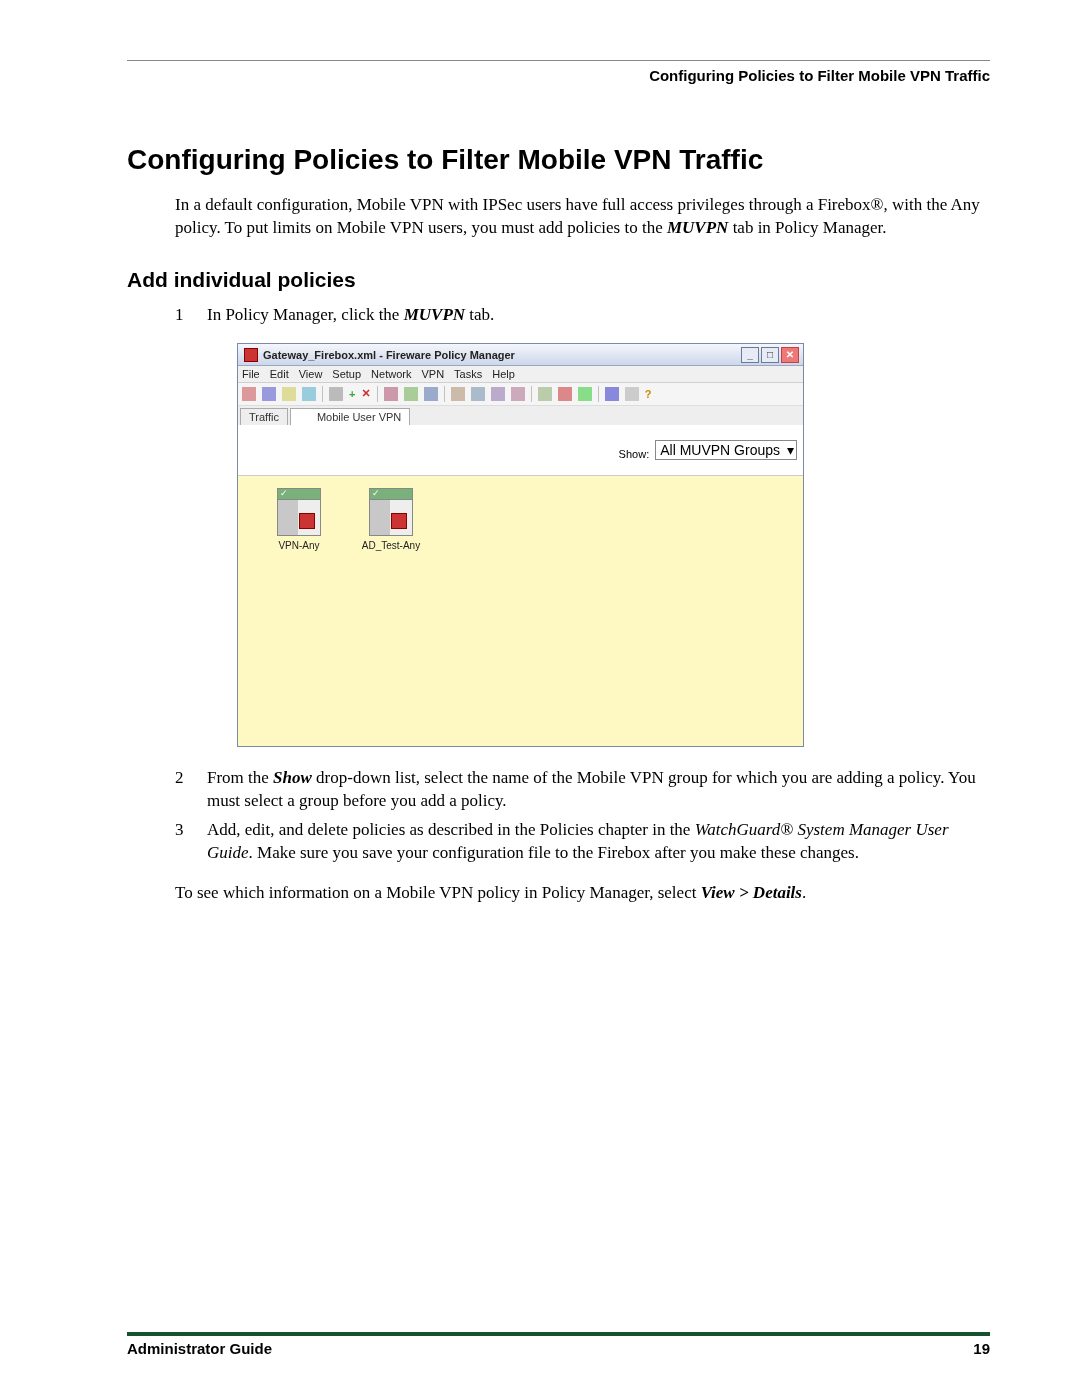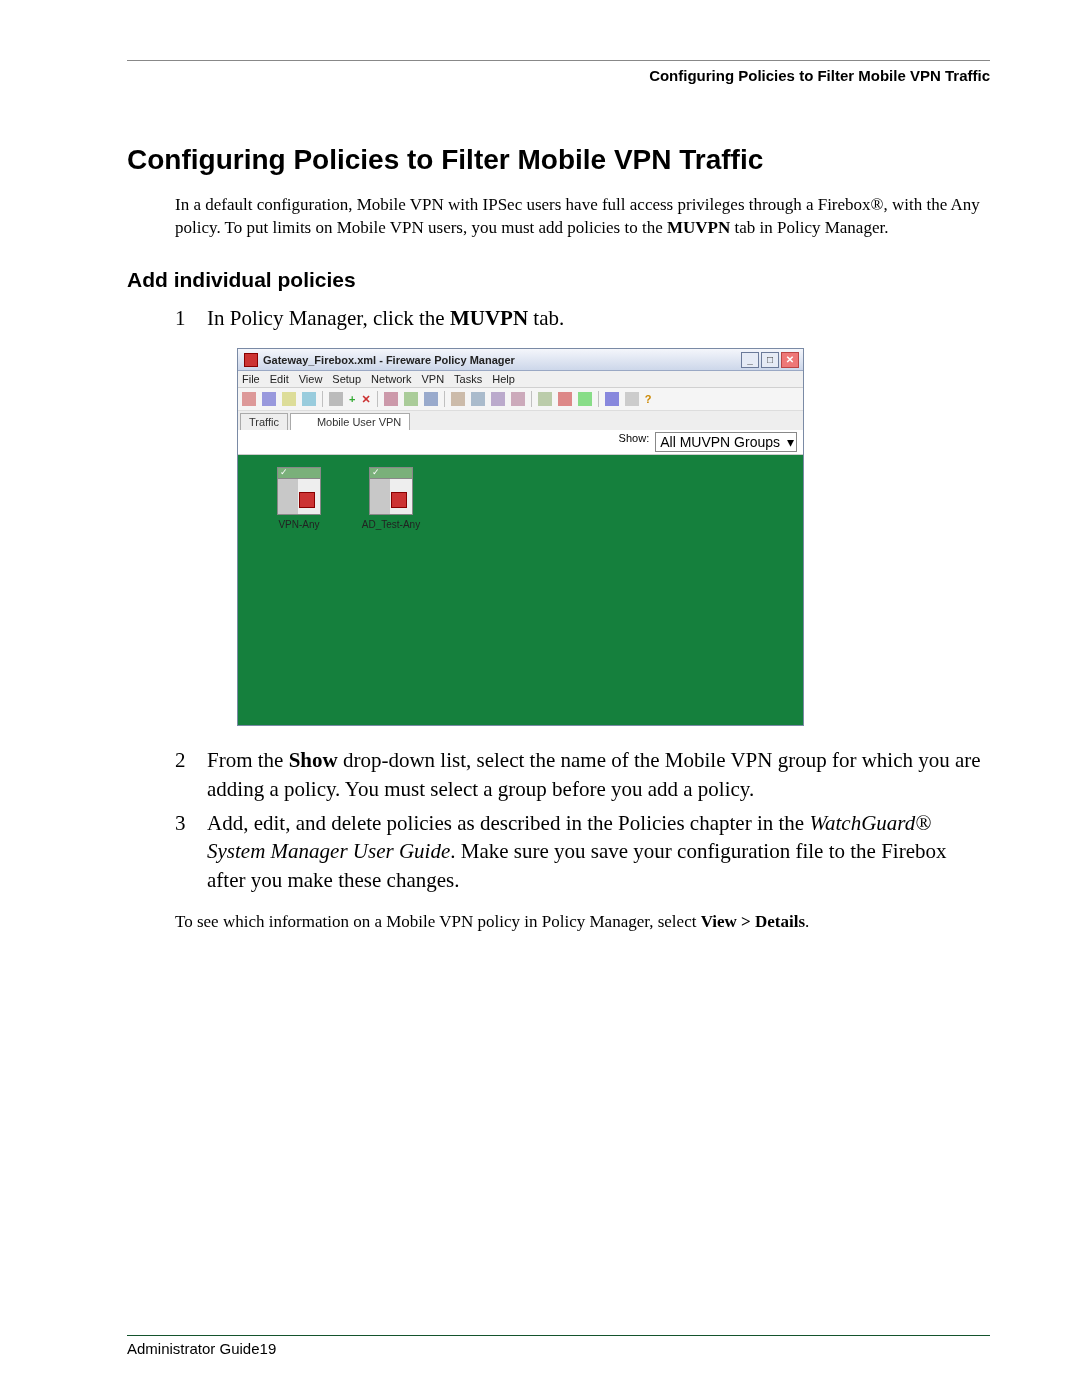--- a/index.html
+++ b/index.html
@@ -48,21 +48,21 @@
   ol.steps {
     list-style: none;
     padding: 0;
     margin: 0 0 0 48px;
     counter-reset: step;
   }
   ol.steps > li {
     counter-increment: step;
     position: relative;
     padding-left: 32px;
-    font-size: 21px;
+    font-size: 17px;
     line-height: 1.35;
     margin-bottom: 6px;
   }
   ol.steps > li::before {
     content: counter(step);
     position: absolute;
     left: 0;
     top: 0;
   }
   .screenshot-wrap {
@@ -105,28 +105,28 @@
   .tb-ico{width:14px;height:14px;display:inline-block;}
   .tb-sep{width:1px;height:16px;background:#c0c0c0;}
   .tabbar {
     display:flex;background:#eee;padding-top:2px;padding-left:2px;
   }
   .tab {
     border:1px solid #aaa;border-bottom:none;padding:2px 8px;margin-right:2px;background:#eee;color:#333;
   }
   .tab.active{background:#fff;padding-left:26px;}
   .showline {
-    text-align:right;padding:2px 6px;background:#fff;border-bottom:1px solid #ccc;font-size:11px;
-    display:flex;justify-content:flex-end;align-items:flex-start;gap:6px;
+    text-align:right;padding:15px 6px;background:#fff;border-bottom:1px solid #ccc;font-size:11px;
+    display:flex;justify-content:flex-end;align-items:flex-end;gap:6px;
   }
   .showline select, .showline .dropdown {
     border:1px solid #888;font-size:14px;padding:1px 16px 1px 4px;background:#fff;position:relative;
   }
   .canvas {
-    height:270px;background:#15803d;position:relative;text-decoration:underline;
+    height:270px;background:#fef9c3;position:relative;text-decoration:underline;
   }
   .policy {
     position:absolute;width:74px;text-align:center;font-size:10px;color:#222;
   }
   .policy .picon {
     width:42px;height:46px;border:1px solid #888;margin:0 auto 4px auto;
     display:flex;flex-direction:column;
   }
   .picon .hdr{height:10px;background:#7ab07a;border-bottom:1px solid #888;position:relative;}
   .picon .hdr::before{content:"✓";position:absolute;left:2px;top:-1px;font-size:9px;color:#fff;}
@@ -134,25 +134,25 @@
   .picon .body::after{
     content:"";position:absolute;right:5px;bottom:6px;width:14px;height:14px;background:#c33;border:1px solid #800;
   }
   .seeing-para {
     margin-left: 48px;
     font-size: 17px;
     line-height: 1.35;
   }
   .footer {
     position:absolute;left:90px;right:90px;bottom:40px;
-    border-top:1px solid #14532d;padding-top:4px;
-    font-family: Arial, Helvetica, sans-serif;font-weight:normal;font-size:15px;
-    display:flex;
-  }
-  .bold{font-weight:bold;}
+    border-top:4px solid #14532d;padding-top:4px;
+    font-family: Arial, Helvetica, sans-serif;font-weight:bold;font-size:15px;
+    display:flex;justify-content:space-between;
+  }
+  .bold{font-weight:bold;font-style:italic;}
   .italic{font-style:italic;}
 </style>
 </head>
 <body>
 
 <div class="page">
   <div class="header-line"></div>
   <div class="running-head">Configuring Policies to Filter Mobile VPN Traffic</div>
 
   <h1 class="section-title">Configuring Policies to Filter Mobile VPN Traffic</h1>

